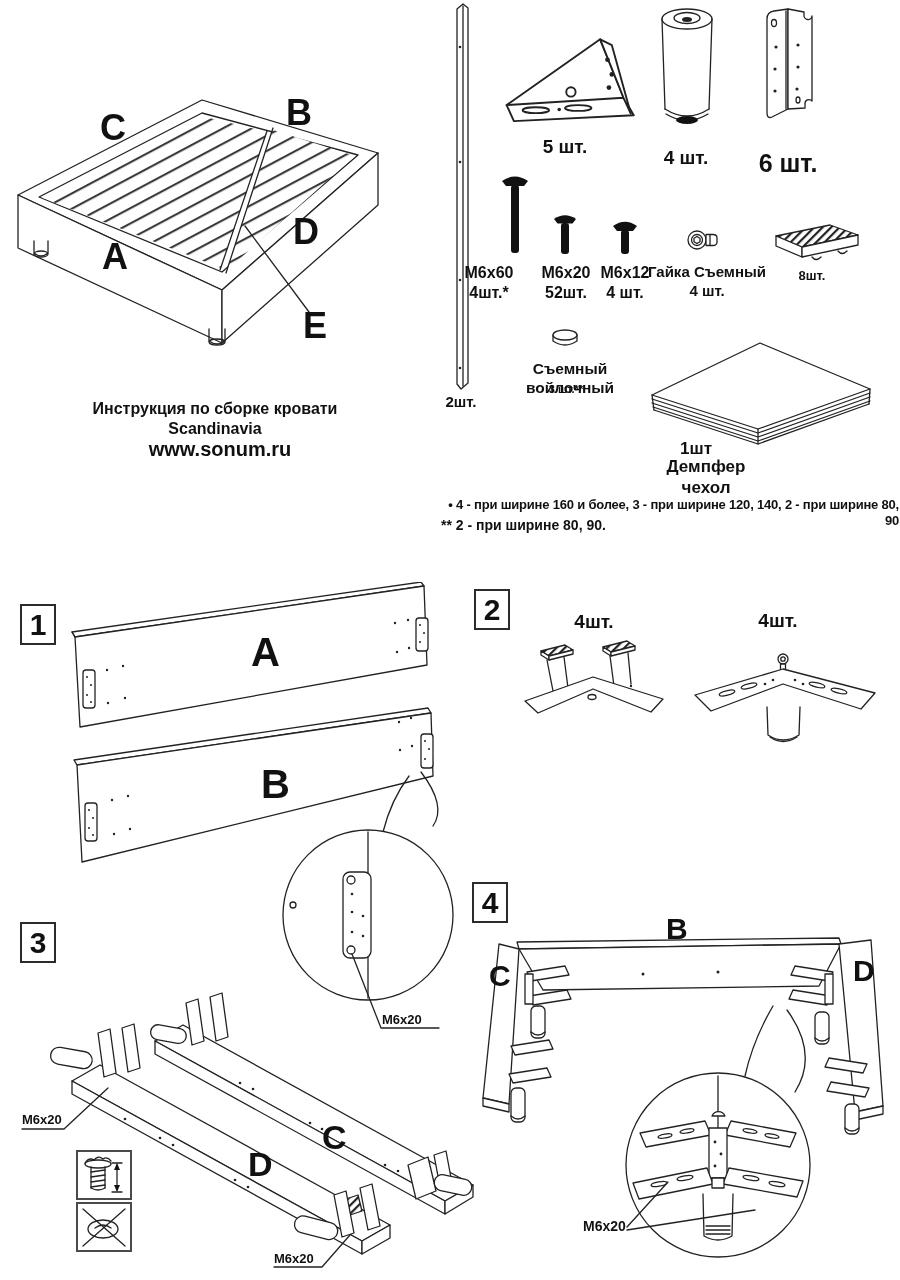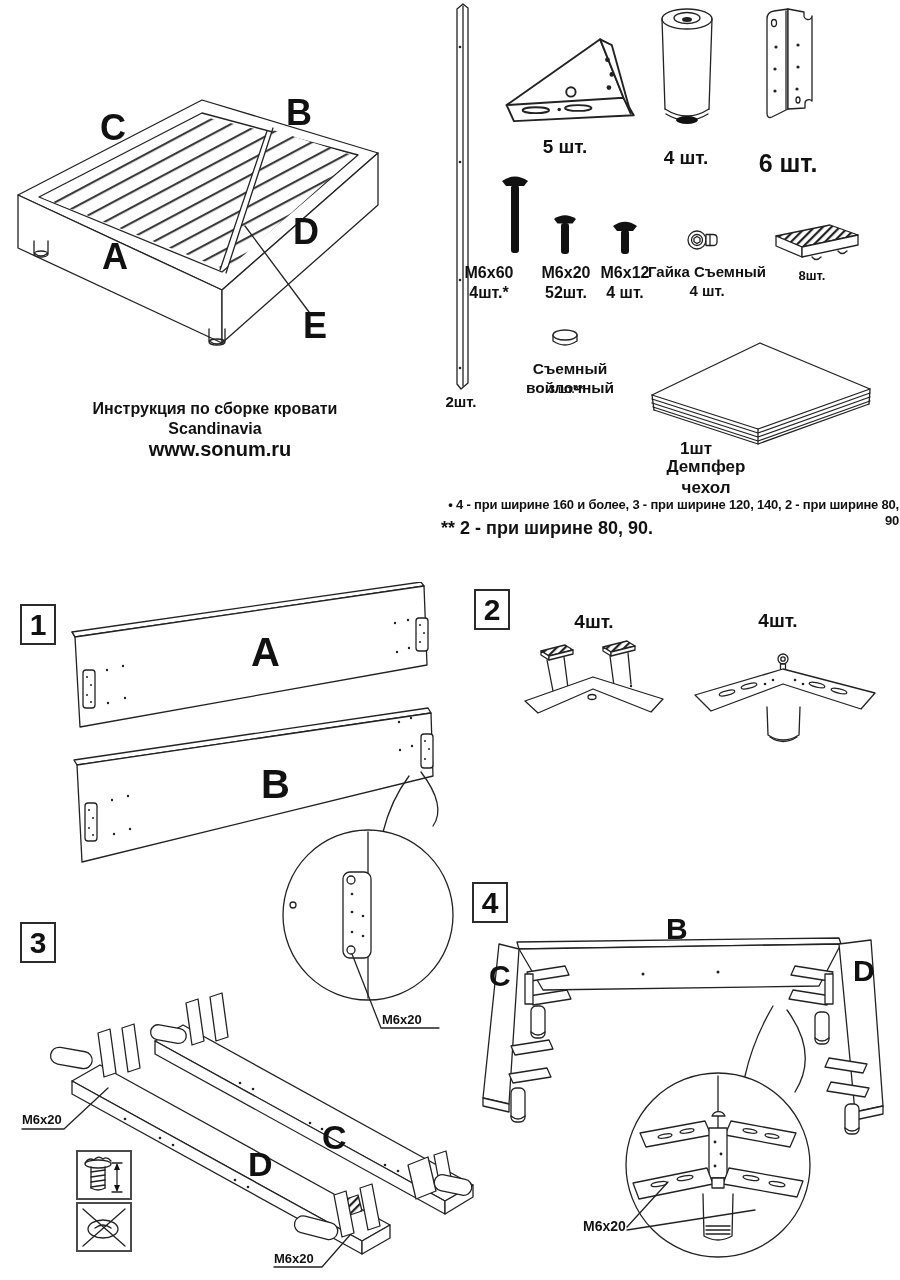--- a/index.html
+++ b/index.html
@@ -193,21 +193,21 @@
       <path d="M10,75 L114,109 L225,69"></path>
       <line x1="8" y1="60" x2="10" y2="75"></line>
       <line x1="226" y1="54" x2="225" y2="69"></line>
       <line x1="114" y1="94" x2="114" y2="109"></line>
     </g>
   </svg>
   <div class="plabel" style="left:666px;top:438px;width:60px;font-size:17px;text-align:center">1шт</div>
   <div class="plabel" style="left:646px;top:456px;width:120px;font-size:17px">Демпфер чехол</div>
 
   <div class="plabel" style="left:441px;top:497px;width:458px;font-size:13px;text-align:right;letter-spacing:-0.2px">•  4 - при ширине 160 и более, 3 - при ширине 120, 140, 2 - при ширине 80, 90</div>
-  <div class="plabel" style="left:441px;top:517px;width:458px;font-size:18px;text-align:left">** 2 - при ширине 80, 90.</div>
+  <div class="plabel" style="left:441px;top:517px;width:458px;font-size:14px;text-align:left">** 2 - при ширине 80, 90.</div>
 
   <div class="stepbox" style="left:20px;top:604px">
     <span>1</span>
   </div>
   <svg class="abs" style="left:55px;top:582px" width="405" height="467" viewBox="0 0 405 467">
     <g class="ln">
       <polygon class="fw" points="17,50 366,0 369,4 20,55"></polygon>
       <polygon class="fw" points="20,55 369,4 372,83 25,145"></polygon>
       <line x1="17" y1="50" x2="20" y2="55"></line>
       <rect class="fw" x="28" y="88" width="12" height="38" rx="3"></rect>

